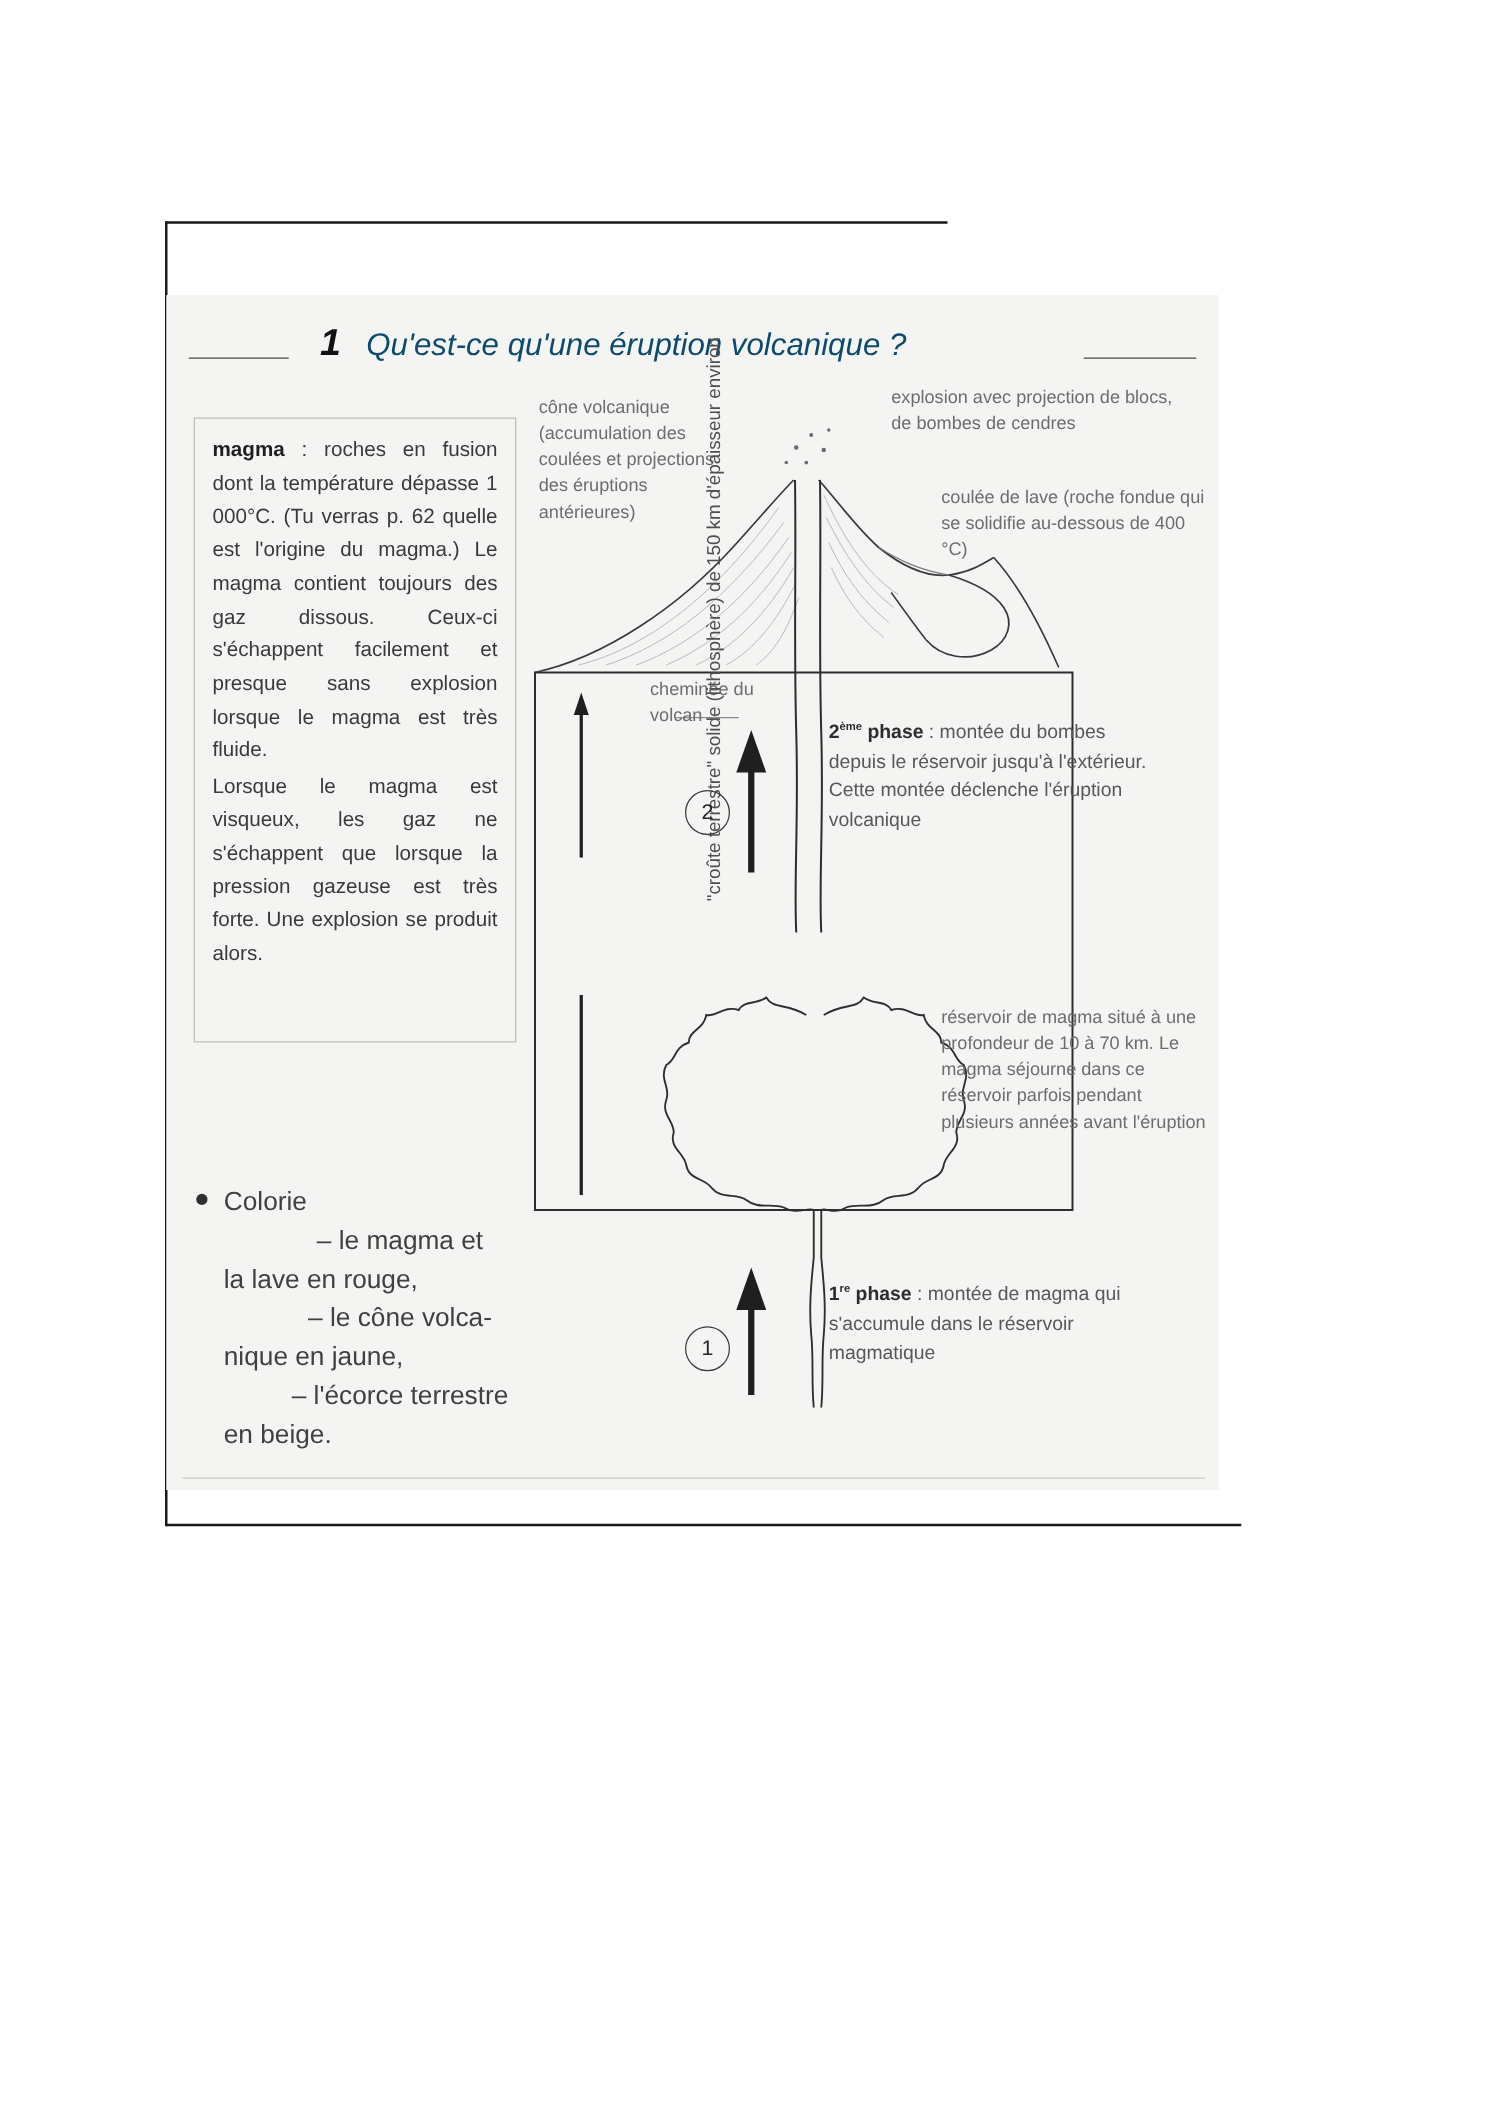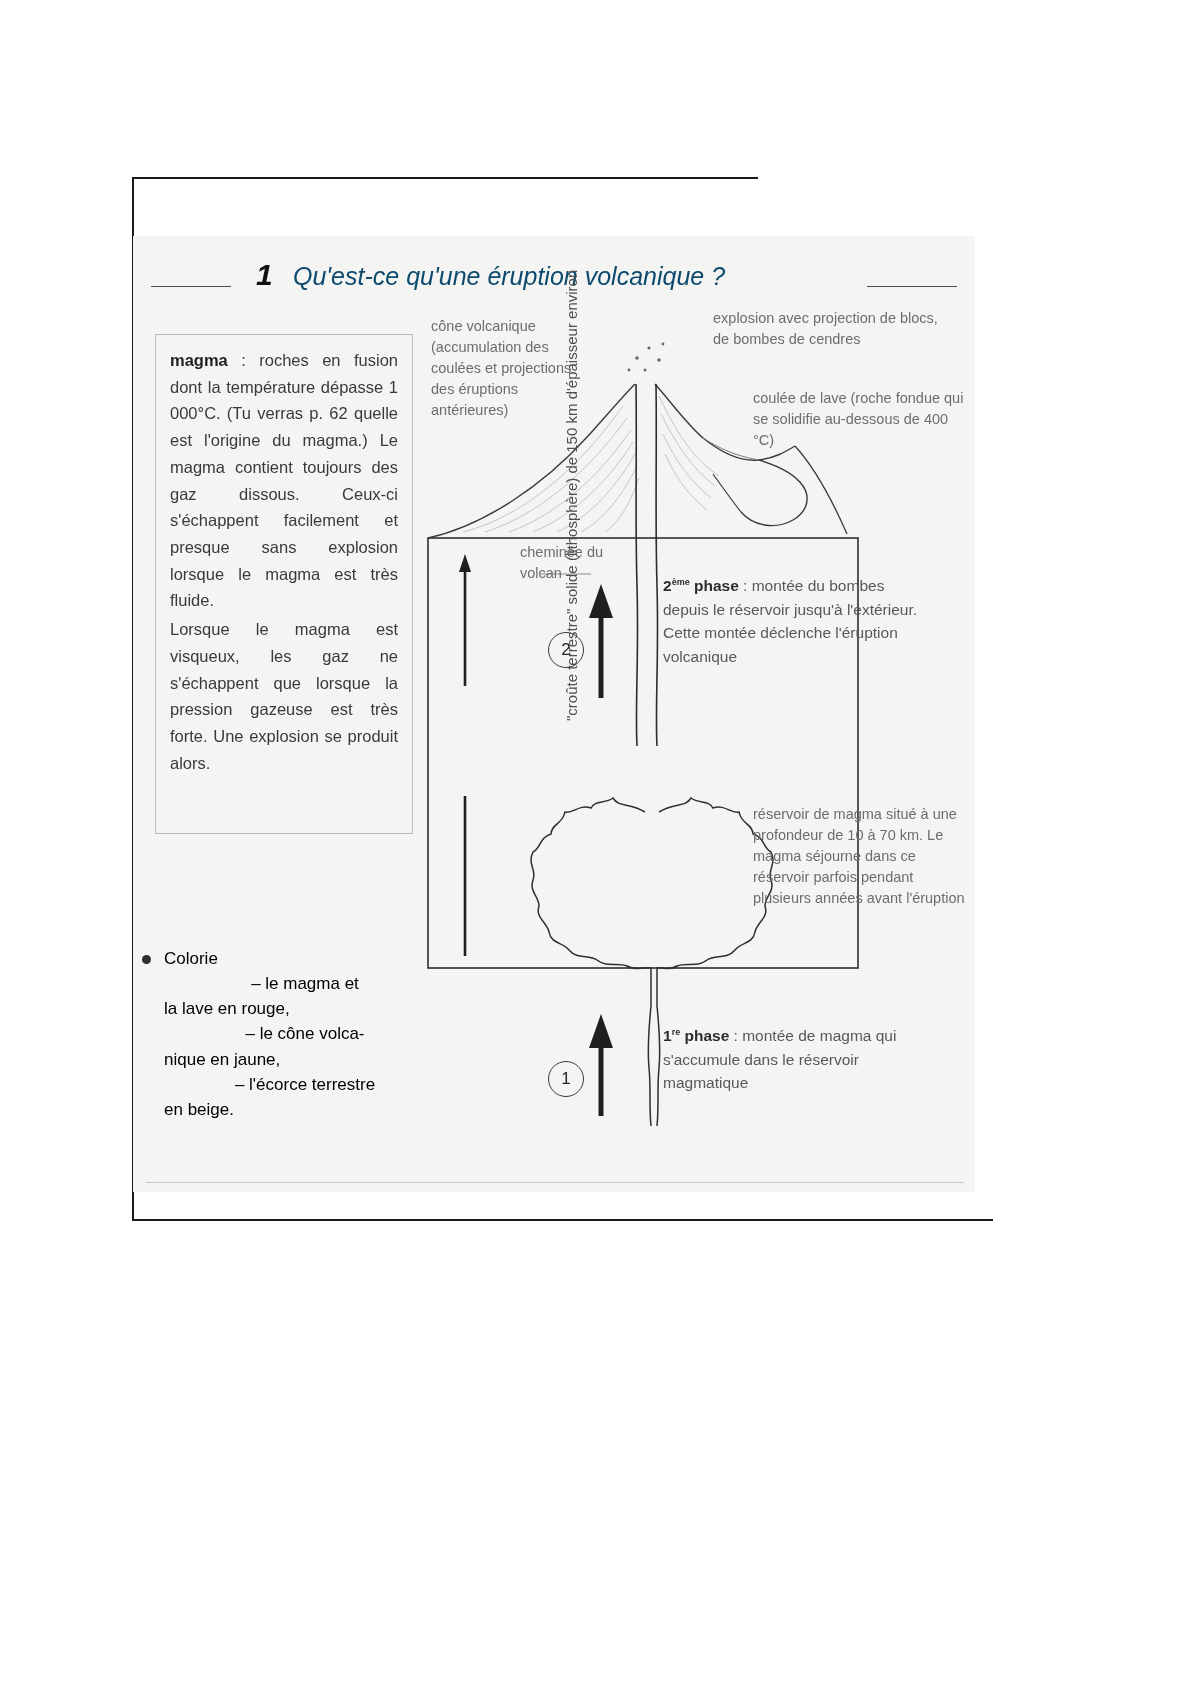--- a/index.html
+++ b/index.html
@@ -139,26 +139,26 @@
     font-family: "Liberation Sans", sans-serif;
   }
   .magma-term {
     font-weight: bold;
     color: #1f1f1f;
   }
 
   
   .colorie {
     position: absolute;
-    left: 5px;
+    left: 20px;
     top: 710px;
     width: 290px;
-    font-size: 17px;
+    font-size: 21px;
     line-height: 1.48;
-    color: #000000;
+    color: #404040;
   }
   .colorie-head {
     position: relative;
     padding-left: 26px;
   }
   .bullet {
     position: absolute;
     left: 4px;
     top: 9px;
     width: 9px;

